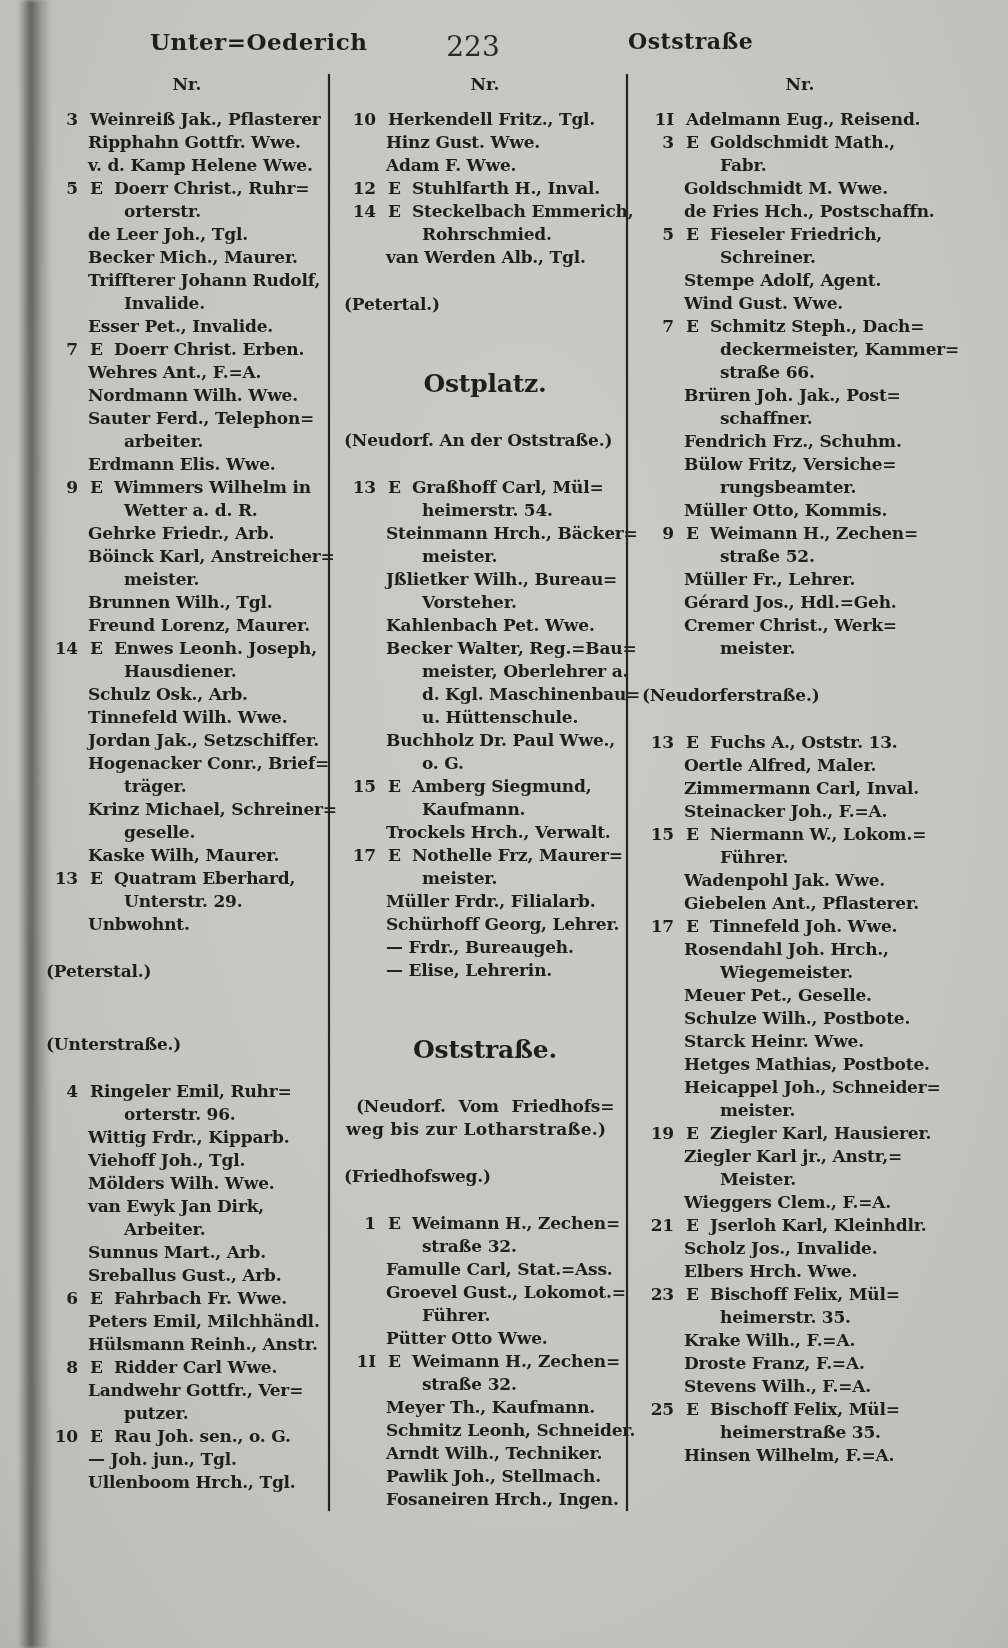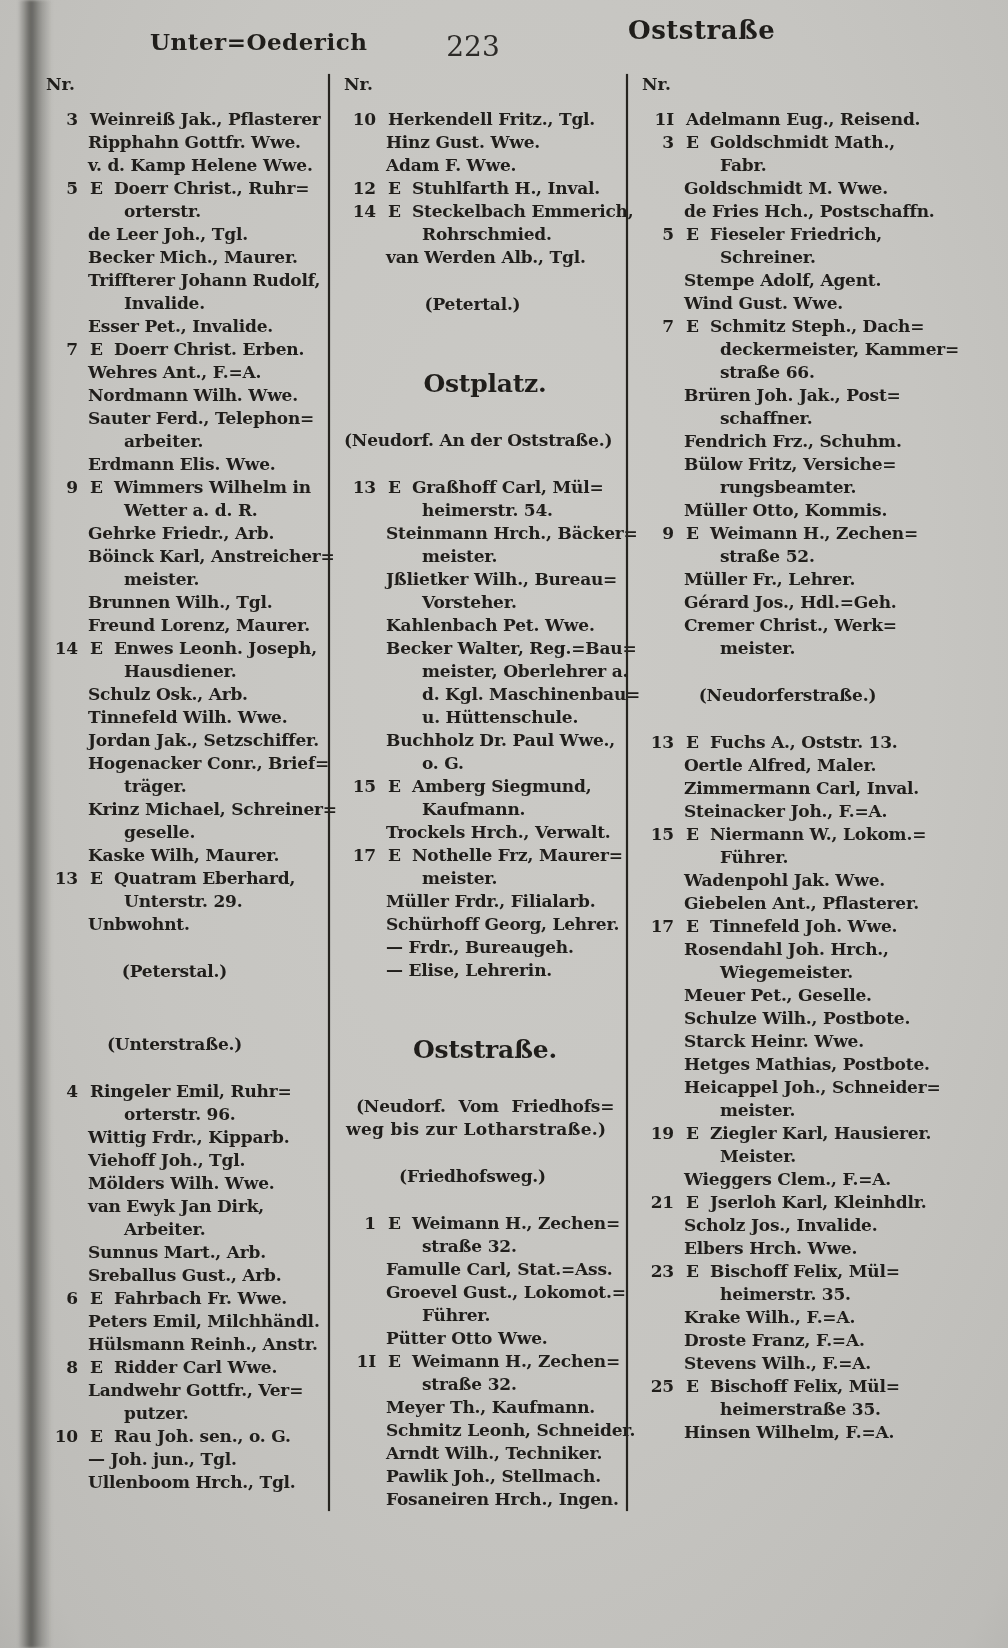--- a/index.html
+++ b/index.html
@@ -18,41 +18,41 @@
   .header{height:74px;position:relative;}
   .head-left{
     position:absolute;left:150px;top:28px;width:180px;text-align:center;
     font-size:23px;font-weight:bold;letter-spacing:.5px;
   }
   .page-num{
     position:absolute;left:428px;top:30px;width:90px;text-align:center;
     font-size:28px;color:#2c2a27;
   }
   .head-right{
-    position:absolute;left:628px;top:15px;width:200px;text-align:left;
-    font-size:26px;font-weight:bold;letter-spacing:.5px;
+    position:absolute;left:628px;top:28px;width:200px;text-align:left;
+    font-size:22px;font-weight:bold;letter-spacing:.5px;
   }
   .cols{display:flex;align-items:stretch;padding-left:46px;}
   .col{box-sizing:border-box;}
   .col-1{width:282px;}
   .col-2{width:296px;padding-left:14px;}
   .col-3{width:330px;padding-left:14px;}
   .vrule{width:2px;background:#26241f;box-shadow:0 0 1px #26241f;}
-  .nr{font-size:17px;font-weight:bold;margin-bottom:14px;}
+  .nr{font-size:17px;font-weight:bold;margin-bottom:14px;text-align:center;}
   .line{
     font-size:17px;font-weight:bold;line-height:23px;min-height:23px;
     white-space:nowrap;letter-spacing:-.2px;
   }
   .entry{display:flex;}
   .num{flex:0 0 32px;text-align:right;margin-right:12px;}
   .etag{flex:0 0 24px;}
   .txt{flex:0 0 auto;}
   .sub{padding-left:42px;}
   .cont{padding-left:78px;}
-  .note{text-align:center;padding-right:25px;}
+  .note{padding-right:25px;}
   .note-l{padding-left:12px;word-spacing:7px;}
   .note-l2{padding-left:2px;letter-spacing:.3px;}
   .heading{text-align:center;font-size:25px;line-height:30px;padding:3px 0 6px;}
   .gap{height:24px;}
   .gap2{height:50px;}
 </style>
 </head>
 <body>
 
 <div class="page">
@@ -333,20 +333,21 @@
         <div class="line sub">Schulze Wilh., Postbote.</div>
         <div class="line sub">Starck Heinr. Wwe.</div>
         <div class="line sub">Hetges Mathias, Postbote.</div>
         <div class="line sub">Heicappel Joh., Schneider=</div>
         <div class="line cont">meister.</div>
         <div class="line entry">
           <span class="num">19</span>
           <span class="etag">E</span>
           <span class="txt">Ziegler Karl, Hausierer.</span>
         </div>
+        <div class="line sub">Ziegler Karl jr., Anstr,=</div>
         <div class="line cont">Meister.</div>
         <div class="line sub">Wieggers Clem., F.=A.</div>
         <div class="line entry">
           <span class="num">21</span>
           <span class="etag">E</span>
           <span class="txt">Jserloh Karl, Kleinhdlr.</span>
         </div>
         <div class="line sub">Scholz Jos., Invalide.</div>
         <div class="line sub">Elbers Hrch. Wwe.</div>
         <div class="line entry">

